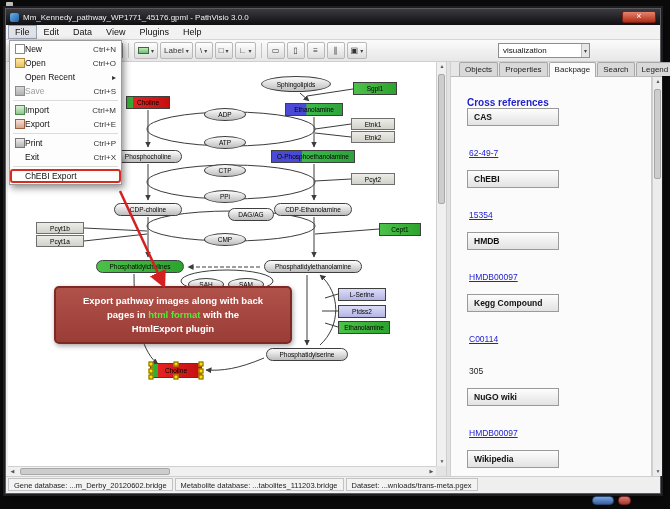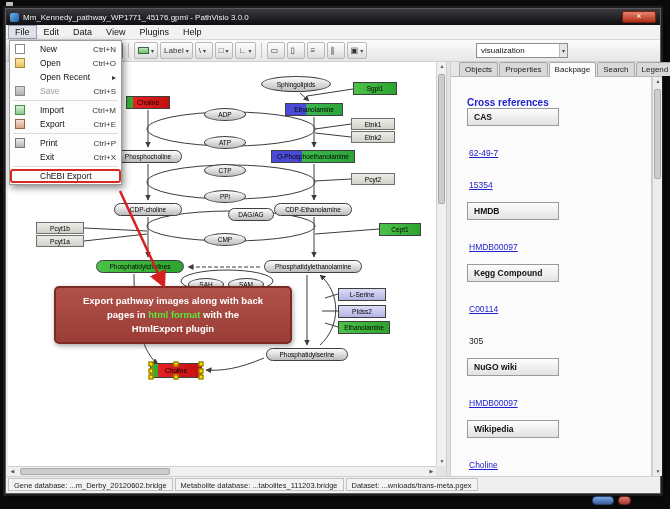--- a/index.html
+++ b/index.html
@@ -23,37 +23,37 @@
 
   .menubar{position:absolute;left:0;top:16px;width:100%;height:15px;background:#f2f2f2;
     border-bottom:1px solid #d6d6d6;display:flex;padding-left:2px}
   .menu-title{font-size:9px;padding:2px 7px;color:#111}
   .menu-title.active{background:#e0e2e8;border:1px solid #98a0b4;padding:1px 6px}
 
   .toolbar{position:absolute;left:0;top:31px;width:100%;height:22px;
     background:linear-gradient(#fbfbfb,#e7e7e7);border-bottom:1px solid #cfcfcf;
     display:flex;align-items:center;padding:0 4px;gap:2px}
   .tb-btn{height:17px;min-width:18px;border:1px solid #b8b8b8;border-radius:2px;
-    background:linear-gradient(#ffffff,#dcdcdc);display:flex;align-items:center;justify-content:flex-start;
+    background:linear-gradient(#ffffff,#dcdcdc);display:flex;align-items:center;justify-content:center;
     font-size:8px;color:#333;padding:0 3px;gap:2px}
   .tb-sep{width:1px;height:15px;background:#c4c4c4;margin:0 3px}
   .tb-label{font-size:8.5px;color:#222;margin:0 3px}
   .combo{height:15px;background:#fff;border:1px solid #8d8d8d;display:flex;align-items:center;
     font-size:8px;padding:0 0 0 4px;gap:3px;color:#111}
   .combo .arr{font-size:6px;color:#444;background:#e6e6e6;border-left:1px solid #bbb;height:100%;
     display:flex;align-items:center;padding:0 2px}
   .tb-btn .arr{font-size:6px;color:#444}
   .page-ico{width:9px;height:11px;background:#fff;border:1px solid #777}
   .mini-node{width:11px;height:7px;border:1px solid #3a6a3a;background:linear-gradient(#bfe8bf,#6fbf6f)}
-  .viz-combo{position:absolute;left:470px;top:3px;width:92px;justify-content:space-between}
+  .viz-combo{position:absolute;left:492px;top:3px;width:92px;justify-content:space-between}
 
   
   .filemenu{position:absolute;left:3px;top:31px;width:113px;background:#fdfdfd;border:1px solid #9b9b9b;
     box-shadow:2px 3px 7px rgba(0,0,0,.45);z-index:30;padding:1px 0}
-  .fm-item{display:flex;align-items:center;height:14px;font-size:8.5px;padding:0 5px;gap:15px;color:#111}
+  .fm-item{display:flex;align-items:center;height:14px;font-size:8.5px;padding:0 5px;gap:0;color:#111}
   .fm-item.disabled{color:#9c9c9c}
   .fm-item.hl{outline:2px solid #d62c20;outline-offset:-2px;border-radius:3px}
   .fm-icon{width:10px;height:10px;flex:none}
   .ic-new{background:#fff;border:1px solid #888}
   .ic-open{background:linear-gradient(#ffe9a8,#e8c162);border:1px solid #a8863a}
   .ic-save,.ic-saveas{background:linear-gradient(#9db8e8,#4a6fb8);border:1px solid #33508c}
   .ic-save.gray{background:linear-gradient(#d8d8d8,#b0b0b0);border-color:#8a8a8a}
   .ic-import{background:linear-gradient(#d8f0d8,#8cc88c);border:1px solid #4a8a4a}
   .ic-export{background:linear-gradient(#f4e2d8,#d8a488);border:1px solid #9a6242}
   .ic-print{background:linear-gradient(#ececec,#b4b4b4);border:1px solid #777}
@@ -292,20 +292,21 @@
         <div class="tab">Properties</div>
         <div class="tab active">Backpage</div>
         <div class="tab">Search</div>
         <div class="tab">Legend</div>
       </div>
     <div class="bp">
       <div class="bp-title">Cross references</div>
       <div id="bp-sections">
           <div class="bp-head">CAS</div>
           <div class="bp-val">62-49-7</div>
+          <div class="bp-head">ChEBI</div>
           <div class="bp-val">15354</div>
           <div class="bp-head">HMDB</div>
           <div class="bp-val">HMDB00097</div>
           <div class="bp-head">Kegg Compound</div>
           <div class="bp-val">C00114</div>
           <div class="bp-val plain">305</div>
           <div class="bp-head">NuGO wiki</div>
           <div class="bp-val">HMDB00097</div>
           <div class="bp-head">Wikipedia</div>
           <div class="bp-val">Choline</div>

